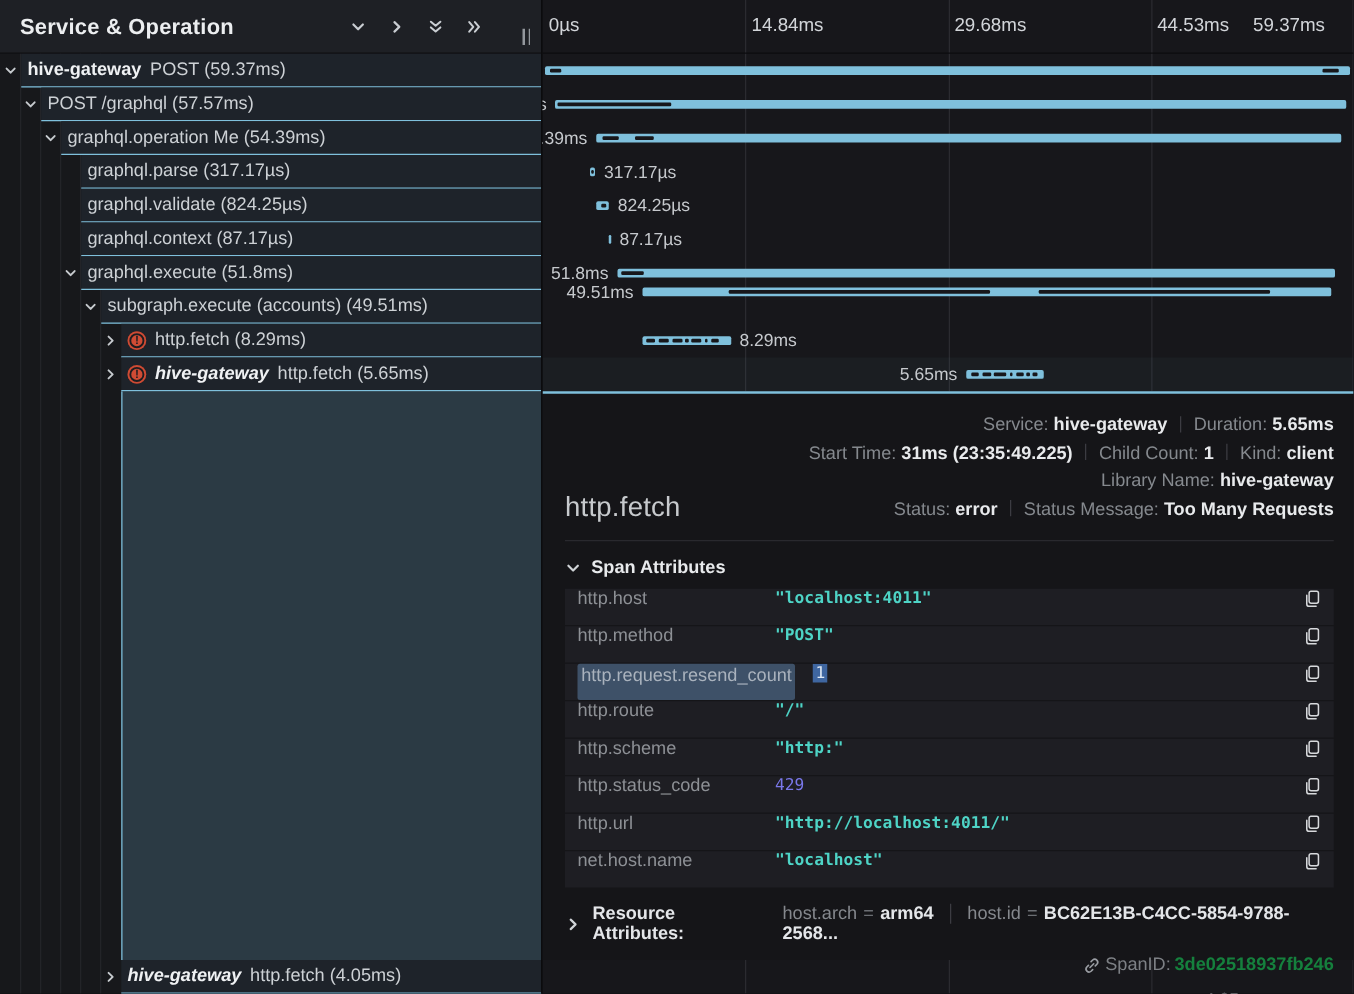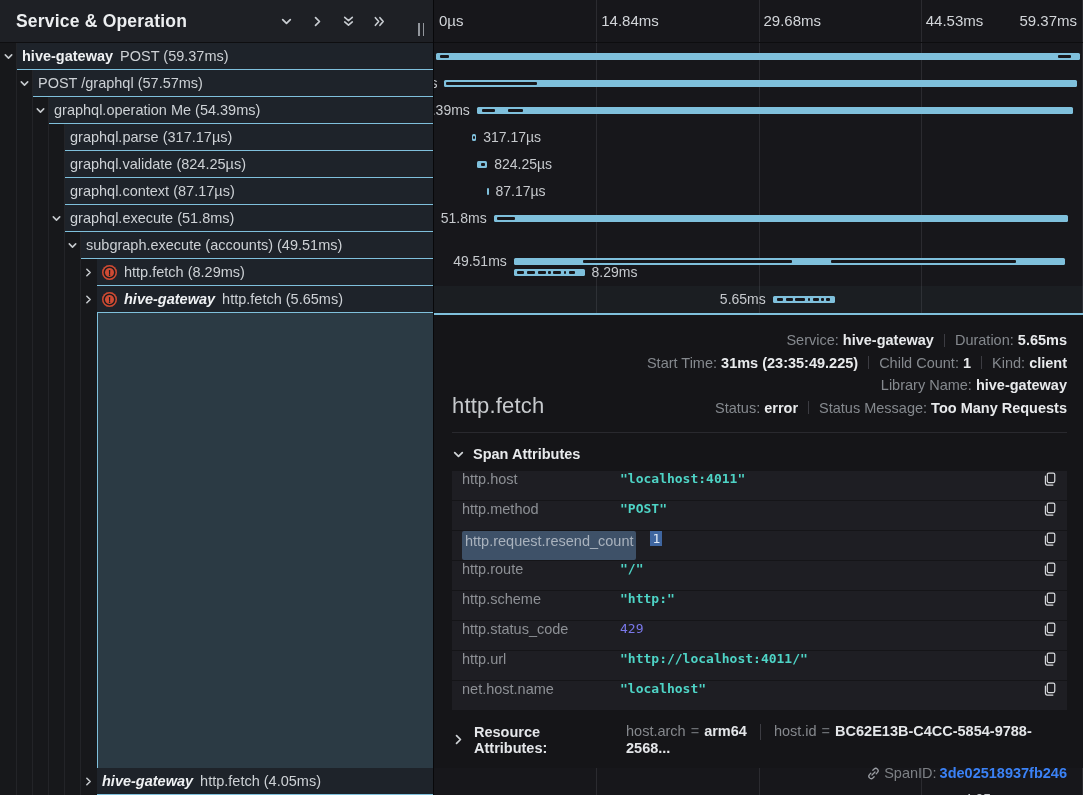--- a/index.html
+++ b/index.html
@@ -58,21 +58,21 @@
   .attr-val .hlv { background:#3f66a0; color:#dfe9f5; padding:0 2px; }
   .copy-btn { margin-left:auto; width:22px; display:flex; justify-content:flex-end; color:#d7d9dc; cursor:pointer; }
   .ra-row { display:flex; align-items:center; margin-top:13px; font-size:14.5px; color:#85888d; cursor:pointer; }
   .ra-row .chev { color:#cfd3d6; display:flex; margin-right:9px; }
   .ra-title { font-weight:bold; color:#e4e6e9; margin-right:12px; }
   .ra-pair b { color:#e4e6e9; font-weight:bold; }
   .ra-eq { color:#6b6e73; padding:0 5px; }
   .rsep { display:inline-block; width:1px; height:16px; background:#3c3c42; margin:0 13px; }
   .spanid-row { display:flex; align-items:center; justify-content:flex-end; gap:3px; margin-top:9px; font-size:14.5px; color:#7d8085; }
   .spanid-row .linkic { color:#9a9da3; display:flex; cursor:pointer; }
-  .spanid-row b { color:#3b82f6; font-weight:bold; }
+  .spanid-row b { color:#15803d; font-weight:bold; }
 </style>
 </head>
 <body>
 
 <div class="app">
 
   <div class="left-panel">
     <div class="left-header">
       <span class="lh-title">Service &amp; Operation</span>
       <div class="lh-icons" id="lhIcons">
@@ -231,21 +231,21 @@
         <div class="gridline" style="left: 25%;"></div>
         <div class="gridline" style="left: 50%;"></div>
         <div class="gridline" style="left: 75%;"></div>
         <div class="gridline" style="left: calc(100% - 1px);"></div>
       </div>
     <div class="time-header" id="timeHeader">
         <span class="tick-label" style="left: calc(0% + 5px);">0µs</span>
         <span class="tick-label" style="left: calc(25% + 5px);">14.84ms</span>
         <span class="tick-label" style="left: calc(50% + 5px);">29.68ms</span>
         <span class="tick-label" style="left: calc(75% + 5px);">44.53ms</span>
-        <span class="tick-label" style="right: 6px;">59.37ms</span>
+        <span class="tick-label" style="right: 23px;">59.37ms</span>
       </div>
     <div id="lanes">
         <div class="lane" style="top: 43px;">
           <div class="bar" style="left: 0.3%; width: 99.3%;">
             <div class="bar-mark" style="left: 0.6%; width: 1.4%;"></div>
             <div class="bar-mark" style="left: 96.6%; width: 1.9%;"></div>
           </div>
         </div>
         <div class="lane" style="top: 70px;">
           <div class="bar" style="left: 1.6%; width: 97.4%;">
@@ -275,21 +275,21 @@
         <div class="lane" style="top: 178px;">
           <div class="bar" style="left: 8.1%; width: 0.3%;"></div>
           <span class="bar-label" style="left: calc(8.4% + 7px);">87.17µs</span>
         </div>
         <div class="lane" style="top: 205px;">
           <div class="bar" style="left: 9.2%; width: 88.5%;">
             <div class="bar-mark" style="left: 0.5%; width: 3.2%;"></div>
           </div>
           <span class="bar-label" style="right: calc(90.8% + 7px);">51.8ms</span>
         </div>
-        <div class="lane" style="top: 248px; text-align: center;">
+        <div class="lane" style="top: 220px; text-align: center;">
           <div class="bar" style="left: 12.3%; width: 85%;">
             <div class="bar-mark" style="left: 12.5%; width: 38%;"></div>
             <div class="bar-mark" style="left: 57.5%; width: 33.5%;"></div>
           </div>
           <span class="bar-label" style="right: calc(87.7% + 7px);">49.51ms</span>
         </div>
         <div class="lane" style="top: 259px;">
           <div class="bar" style="left: 12.3%; width: 10.9%;">
             <div class="bar-mark" style="left: 4%; width: 11%;"></div>
             <div class="bar-mark" style="left: 19%; width: 11%;"></div>

